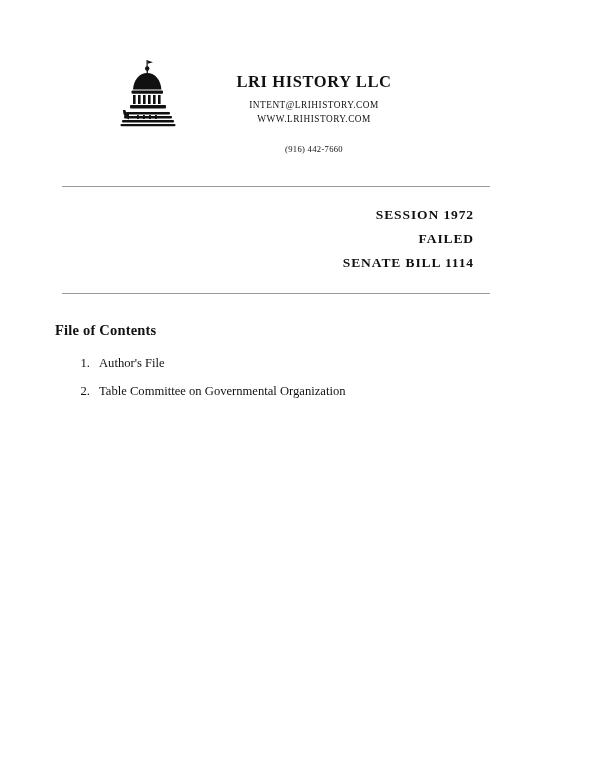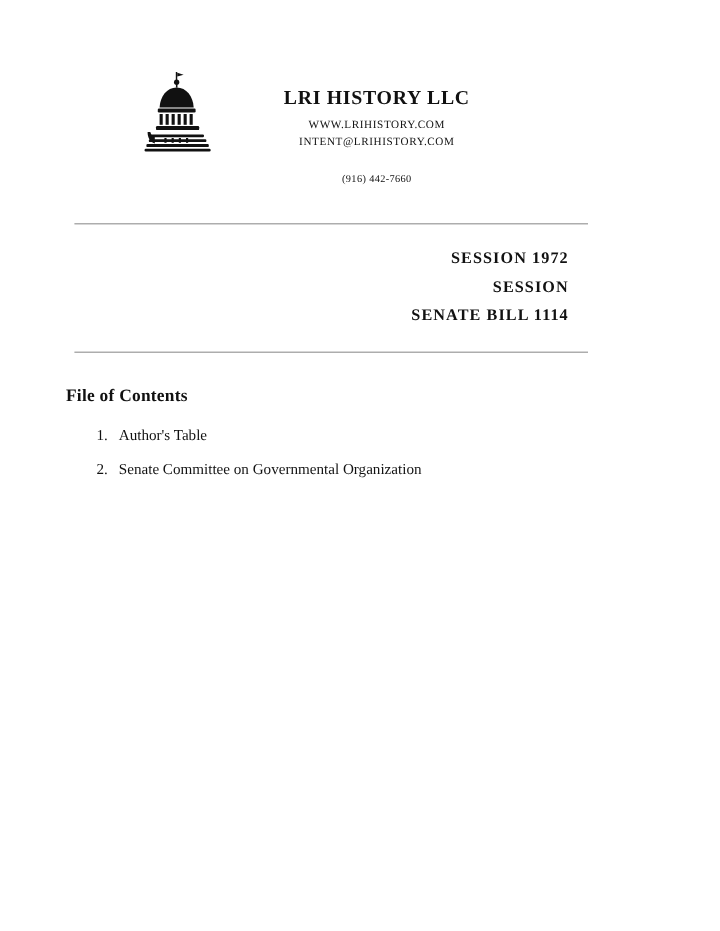--- a/index.html
+++ b/index.html
@@ -149,38 +149,38 @@
           <rect x="24" y="57" width="1.8" height="4"></rect>
           <rect x="30" y="57" width="1.8" height="4"></rect>
           <rect x="36" y="57" width="1.8" height="4"></rect>
           <rect x="42" y="57" width="1.8" height="4"></rect>
         </g>
       </svg>
     </div>
 
     <div class="org-block">
       <div class="org-name">LRI HISTORY LLC</div>
+      <div class="org-line">INTENT@LRIHISTORY.COM</div>
       <div class="org-line">WWW.LRIHISTORY.COM</div>
-      <div class="org-line">INTENT@LRIHISTORY.COM</div>
       <div class="org-phone">(916) 442-7660</div>
     </div>
 
   </div>
 
   <hr class="rule rule-top">
 
   <div class="session-block">
     <div class="session-line">SESSION  1972</div>
-    <div class="session-line">SESSION</div>
+    <div class="session-line">FAILED</div>
     <div class="session-line last">SENATE BILL 1114</div>
   </div>
 
   <hr class="rule rule-bottom">
 
   <div class="toc">
     <div class="toc-title">File of Contents</div>
     <ol class="toc-list">
-      <li>Author's Table</li>
-      <li>Senate Committee on Governmental Organization</li>
+      <li>Author's File</li>
+      <li>Table Committee on Governmental Organization</li>
     </ol>
   </div>
 
 </div>
 
 </body></html>

